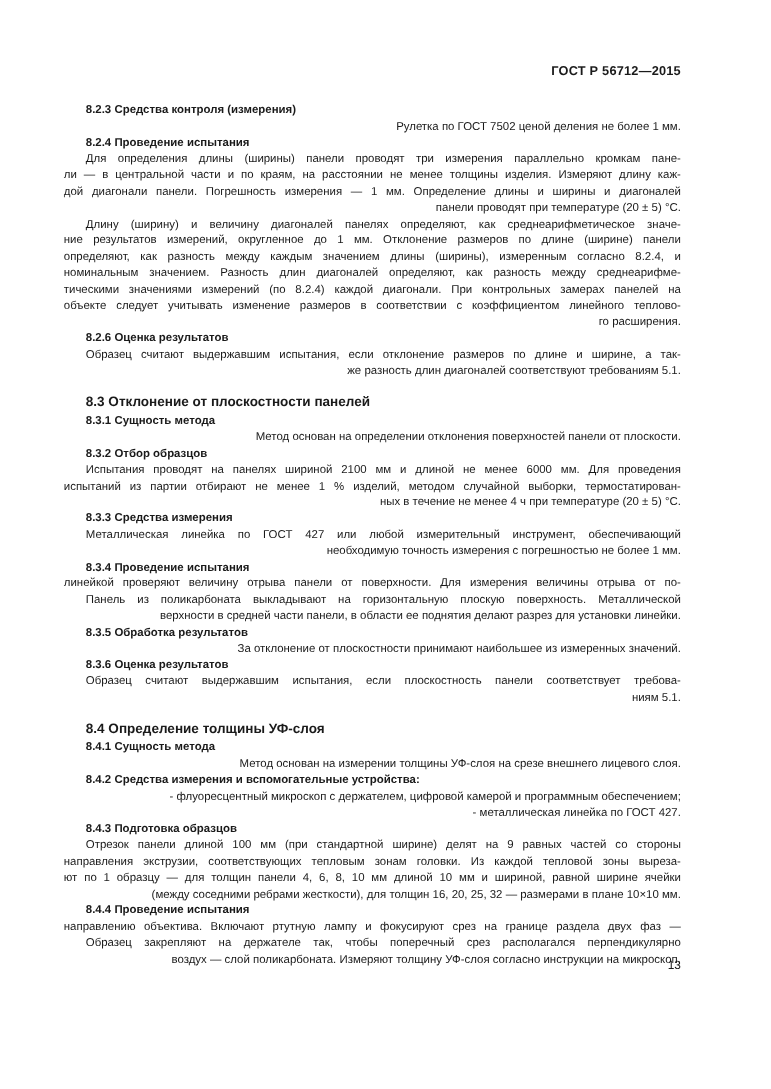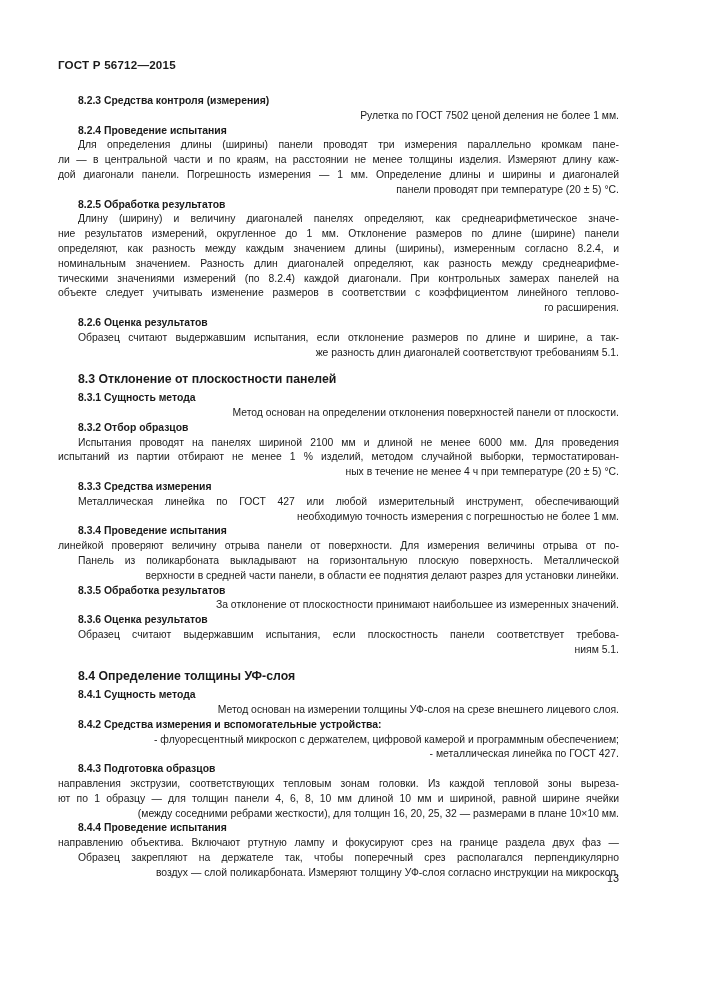--- a/index.html
+++ b/index.html
@@ -16,21 +16,21 @@
     position: relative;
     width: 701px;
     height: 990px;
     background: #ffffff;
   }
   .doc-header {
     position: absolute;
     top: 58px;
     left: 58px;
     width: 561px;
-    text-align: left;
+    text-align: right;
     font-weight: bold;
     font-size: 11.6px;
     letter-spacing: 0.2px;
   }
   .doc-body {
     position: absolute;
     top: 94px;
     left: 58px;
     width: 561px;
     font-size: 10.4px;
@@ -84,21 +84,20 @@
       <div>
         <div class="ln first">Рулетка по ГОСТ 7502 ценой деления не более 1 мм.</div>
       </div>
       <div class="sub">8.2.4 Проведение испытания</div>
       <div>
         <div class="ln first just">Для определения длины (ширины) панели проводят три измерения параллельно кромкам пане-</div>
         <div class="ln just">ли — в центральной части и по краям, на расстоянии не менее толщины изделия. Измеряют длину каж-</div>
         <div class="ln just">дой диагонали панели. Погрешность измерения — 1 мм. Определение длины и ширины и диагоналей</div>
         <div class="ln">панели проводят при температуре (20 ± 5) °С.</div>
       </div>
-      <div class="sub">8.2.5 Обработка результатов</div>
       <div>
         <div class="ln first just">Длину (ширину) и величину диагоналей панелях определяют, как среднеарифметическое значе-</div>
         <div class="ln just">ние результатов измерений, округленное до 1 мм. Отклонение размеров по длине (ширине) панели</div>
         <div class="ln just">определяют, как разность между каждым значением длины (ширины), измеренным согласно 8.2.4, и</div>
         <div class="ln just">номинальным значением. Разность длин диагоналей определяют, как разность между среднеарифме-</div>
         <div class="ln just">тическими значениями измерений (по 8.2.4) каждой диагонали. При контрольных замерах панелей на</div>
         <div class="ln just">объекте следует учитывать изменение размеров в соответствии с коэффициентом линейного теплово-</div>
         <div class="ln">го расширения.</div>
       </div>
       <div class="sub">8.2.6 Оценка результатов</div>
@@ -142,20 +141,21 @@
       <div>
         <div class="ln first">Метод основан на измерении толщины УФ-слоя на срезе внешнего лицевого слоя.</div>
       </div>
       <div class="sub">8.4.2 Средства измерения и вспомогательные устройства:</div>
       <div>
         <div class="ln first">- флуоресцентный микроскоп с держателем, цифровой камерой и программным обеспечением;</div>
         <div class="ln first">- металлическая линейка по ГОСТ 427.</div>
       </div>
       <div class="sub">8.4.3 Подготовка образцов</div>
       <div>
+        <div class="ln first just">Отрезок панели длиной 100 мм (при стандартной ширине) делят на 9 равных частей со стороны</div>
         <div class="ln just">направления экструзии, соответствующих тепловым зонам головки. Из каждой тепловой зоны выреза-</div>
         <div class="ln just">ют по 1 образцу — для толщин панели 4, 6, 8, 10 мм длиной 10 мм и шириной, равной ширине ячейки</div>
         <div class="ln">(между соседними ребрами жесткости), для толщин 16, 20, 25, 32 — размерами в плане 10×10 мм.</div>
       </div>
       <div class="sub">8.4.4 Проведение испытания</div>
       <div>
         <div class="ln just">направлению объектива. Включают ртутную лампу и фокусируют срез на границе раздела двух фаз —</div>
         <div class="ln first just">Образец закрепляют на держателе так, чтобы поперечный срез располагался перпендикулярно</div>
         <div class="ln">воздух — слой поликарбоната. Измеряют толщину УФ-слоя согласно инструкции на микроскоп.</div>
       </div>

